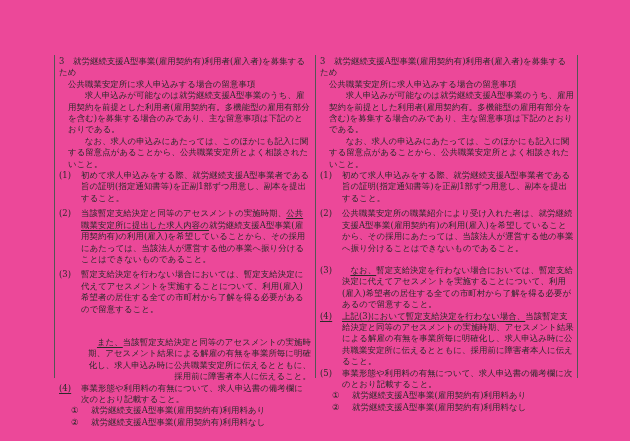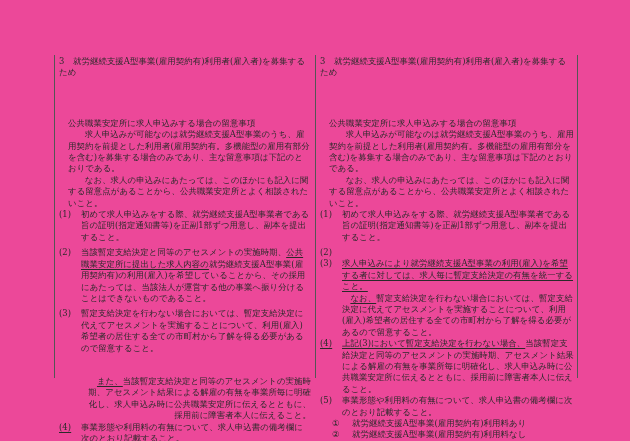--- a/index.html
+++ b/index.html
@@ -13,21 +13,21 @@
     position: absolute; top: 55px;
     font-size: 8.4px; line-height: 11.4px;
     letter-spacing: 0.1px;
   }
   .col-left  { left: 54px;  width: 259px; height: 323px; border-left: 1px solid #555; }
   .col-right { left: 315px; width: 261px; height: 323px; border-left: 1px solid #555; border-right: 1px solid #555; }
   .inner { padding: 1px 3px 0 4px; }
   .p { margin: 0; white-space: normal; word-break: break-all; }
   .title { text-indent: 0; padding-left: 0; }
   .title .num { display: inline-block; width: 14px; }
-  .title2 { padding-left: 9px; margin-top: 39px; }
+  .title2 { padding-left: 9px; }
   .indent1 { text-indent: 2em; padding-left: 9px; }
   .item { position: relative; padding-left: 22px; }
   .item .label { position: absolute; left: 0; top: 0; }
   .sub { position: relative; padding-left: 32px; }
   .sub .label { position: absolute; left: 12px; top: 0; }
   .gap { height: 11px; }
   .gap2 { height: 22px; }
   .ul { text-decoration: underline; text-underline-offset: 2px; }
   .para-indent { text-indent: 1em; text-align: right; }
 </style>
@@ -83,25 +83,25 @@
       <p class="p indent1">求人申込みが可能なのは就労継続支援A型事業のうち、雇用契約を前提とした利用者(雇用契約有。多機能型の雇用有部分を含む)を募集する場合のみであり、主な留意事項は下記のとおりである。</p>
       <p class="p indent1">なお、求人の申込みにあたっては、このほかにも記入に関する留意点があることから、公共職業安定所とよく相談されたいこと。</p>
 
       <div class="p item">
         <span class="label">(1)</span>
         <span>初めて求人申込みをする際、就労継続支援A型事業者である旨の証明(指定通知書等)を正副1部ずつ用意し、副本を提出すること。</span>
       </div>
       <div style="height:4px"></div>
       <div class="p item">
         <span class="label">(2)</span>
+        <span>公共職業安定所の職業紹介により受け入れた者は、就労継続支援A型事業(雇用契約有)の利用(雇入)を希望していることから、その採用にあたっては、当該法人が運営する他の事業へ振り分けることはできないものであること。</span>
       </div>
       <div class="gap"></div>
       <div class="p item">
         <span class="label">(3)</span>
-        <span class="ul">求人申込みにより就労継続支援A型事業の利用(雇入)を希望する者に対しては、求人毎に暫定支給決定の有無を統一すること。</span>
       </div>
       <div class="p item" style="text-indent:1em;">
         <span class="ul">なお、</span><span>暫定支給決定を行わない場合においては、暫定支給決定に代えてアセスメントを実施することについて、利用(雇入)希望者の居住する全ての市町村から了解を得る必要があるので留意すること。</span>
       </div>
       <div class="p item">
         <span class="label ul">(4)</span>
         <span class="ul">上記(3)において暫定支給決定を行わない場合、</span><span>当該暫定支給決定と同等のアセスメントの実施時期、アセスメント結果による解雇の有無を事業所毎に明確化し、求人申込み時に公共職業安定所に伝えるとともに、採用前に障害者本人に伝えること。</span>
       </div>
       <div class="p item">
         <span class="label">(5)</span>

